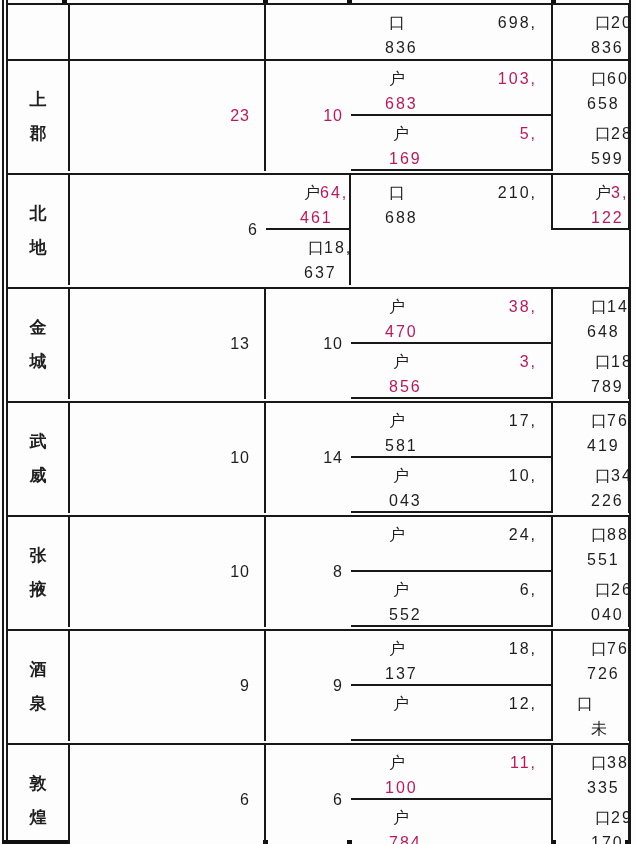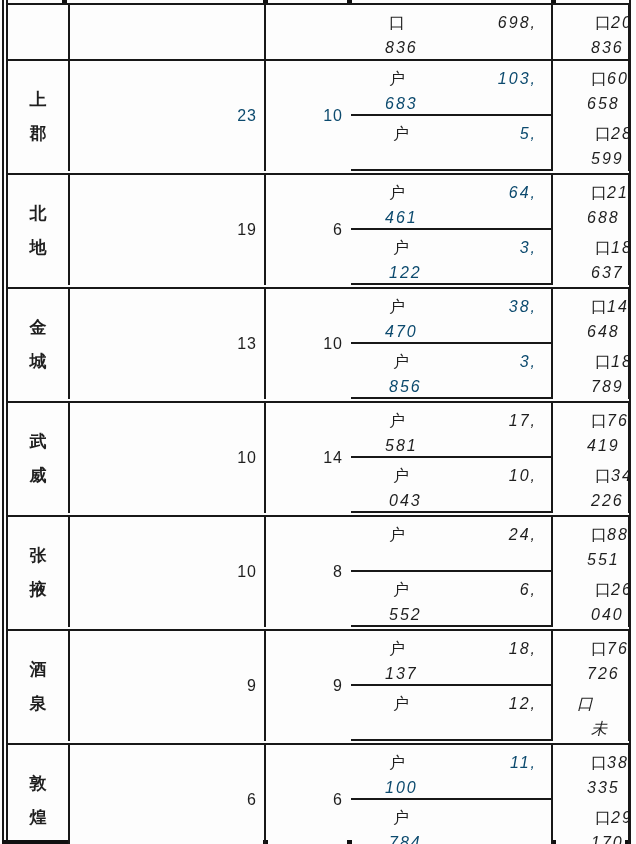--- a/index.html
+++ b/index.html
@@ -20,31 +20,31 @@
   .partial{height:54px;grid-template-rows:54px;}
   .section{height:112px;border-top:2px solid #181818;grid-template-rows:55px 55px;}
   .cell{border-right:2px solid #181818;overflow:hidden;}
   .cell.last{border-right:none;}
   .region{
     grid-row:1 / span 2;display:flex;flex-direction:column;align-items:center;
     justify-content:center;gap:11px;font-size:17px;font-weight:bold;letter-spacing:0;
   }
   .numcol{
     grid-row:1 / span 2;display:flex;align-items:center;justify-content:flex-end;
-    padding-right:7px;font-size:16px;letter-spacing:1px;
+    padding-right:14px;font-size:16px;letter-spacing:1px;
   }
   .numcol.end{padding-right:8px;}
   .data .l1{display:flex;justify-content:space-between;padding:7px 14px 0 38px;line-height:22px;}
   .data .l2{padding:3px 14px 0 34px;line-height:22px;}
   .data.d2 .l1{padding-left:42px;}
   .data.d2 .l2{padding-left:38px;}
   .data.hu{border-bottom:2px solid #181818;}
   .lab{font-size:16px;}
-  .num{font-size:16px;letter-spacing:2px;font-style:italic;}
-  .red{color:#0c4a6e;text-align:center;}
+  .num{font-size:16px;letter-spacing:2px;}
+  .red{color:#be185d;text-align:center;}
   .special .l1{justify-content:flex-end;padding-right:57px;}
   .special .l2{text-align:right;padding-right:57px;}
 </style>
 </head>
 <body>
 
 <div class="canvas">
 
   <div class="vline l1"></div>
   <div class="vline l2"></div>
@@ -103,20 +103,21 @@
           <div class="l2"><span class="num">658</span></div>
         </div>
         <div class="cell numcol mid">
           <span class="red">23</span>
         </div>
         <div class="cell data d2 hu">
           <div class="l1">
             <span class="lab">户</span>
             <span class="num red">5,</span>
           </div>
+          <div class="l2"><span class="num red">169</span></div>
         </div>
         <div class="cell data d2 kou">
           <div class="l1">
             <span class="lab">口</span>
             <span class="num">28,</span>
           </div>
           <div class="l2"><span class="num">599</span></div>
         </div>
         <div class="cell numcol end last">
           <span class="red">10</span>
@@ -135,23 +136,20 @@
           </div>
           <div class="l2"><span class="num red">461</span></div>
         </div>
         <div class="cell data d1 kou">
           <div class="l1">
             <span class="lab">口</span>
             <span class="num">210,</span>
           </div>
           <div class="l2"><span class="num">688</span></div>
         </div>
-        <div class="cell numcol mid">
-          <span>19</span>
-        </div>
         <div class="cell data d2 hu">
           <div class="l1">
             <span class="lab">户</span>
             <span class="num red">3,</span>
           </div>
           <div class="l2"><span class="num red">122</span></div>
         </div>
         <div class="cell data d2 kou">
           <div class="l1">
             <span class="lab">口</span>

